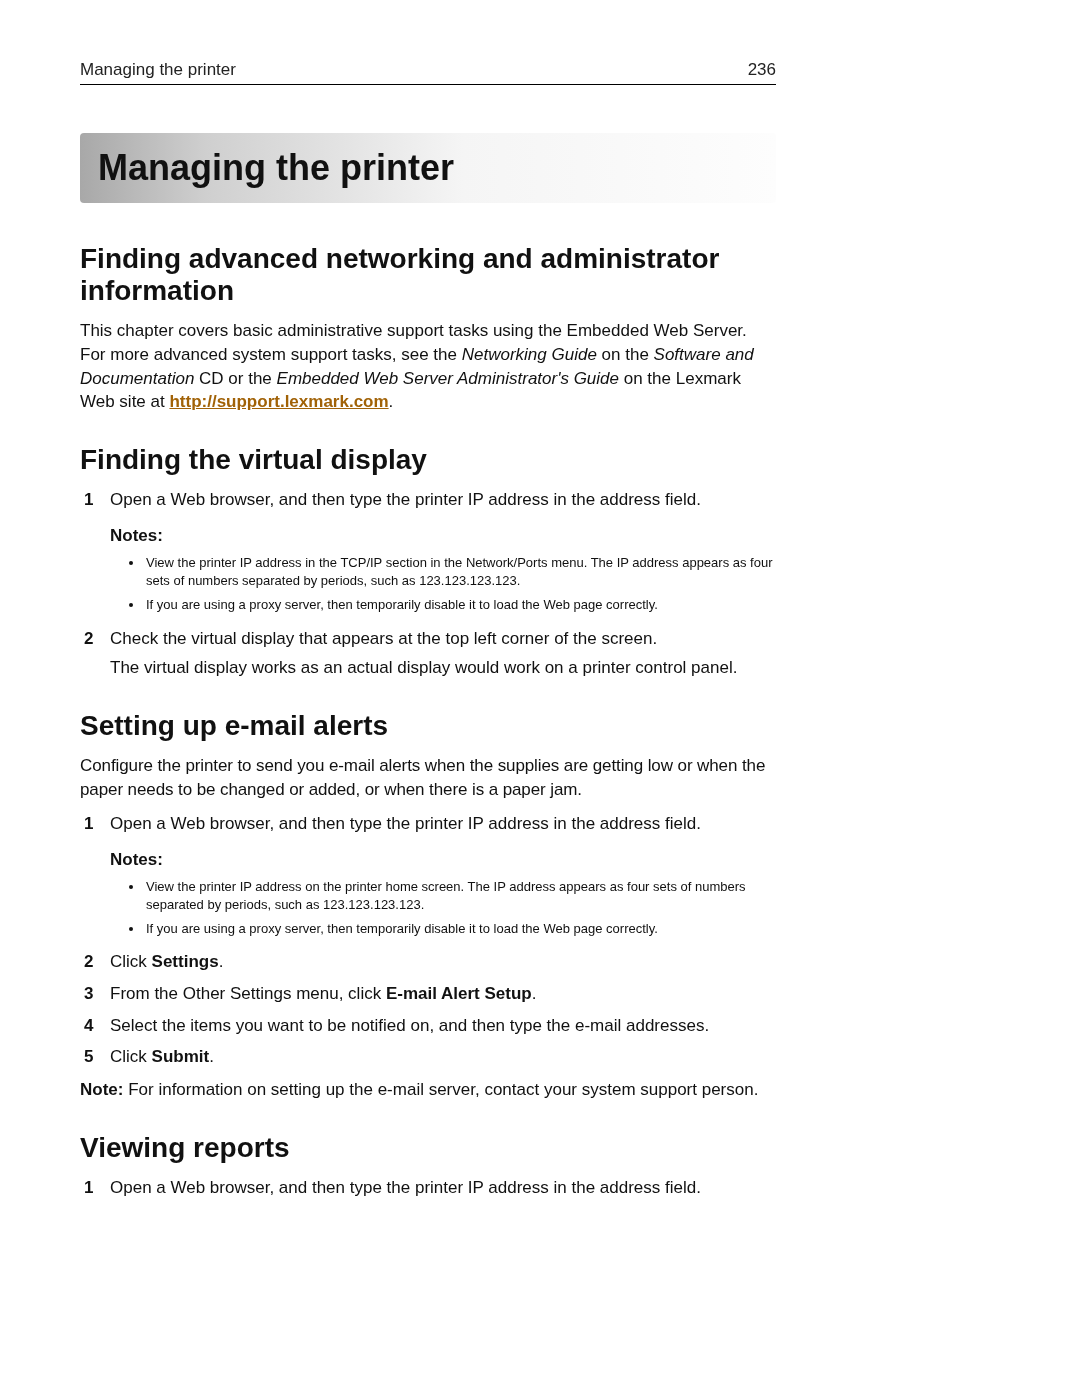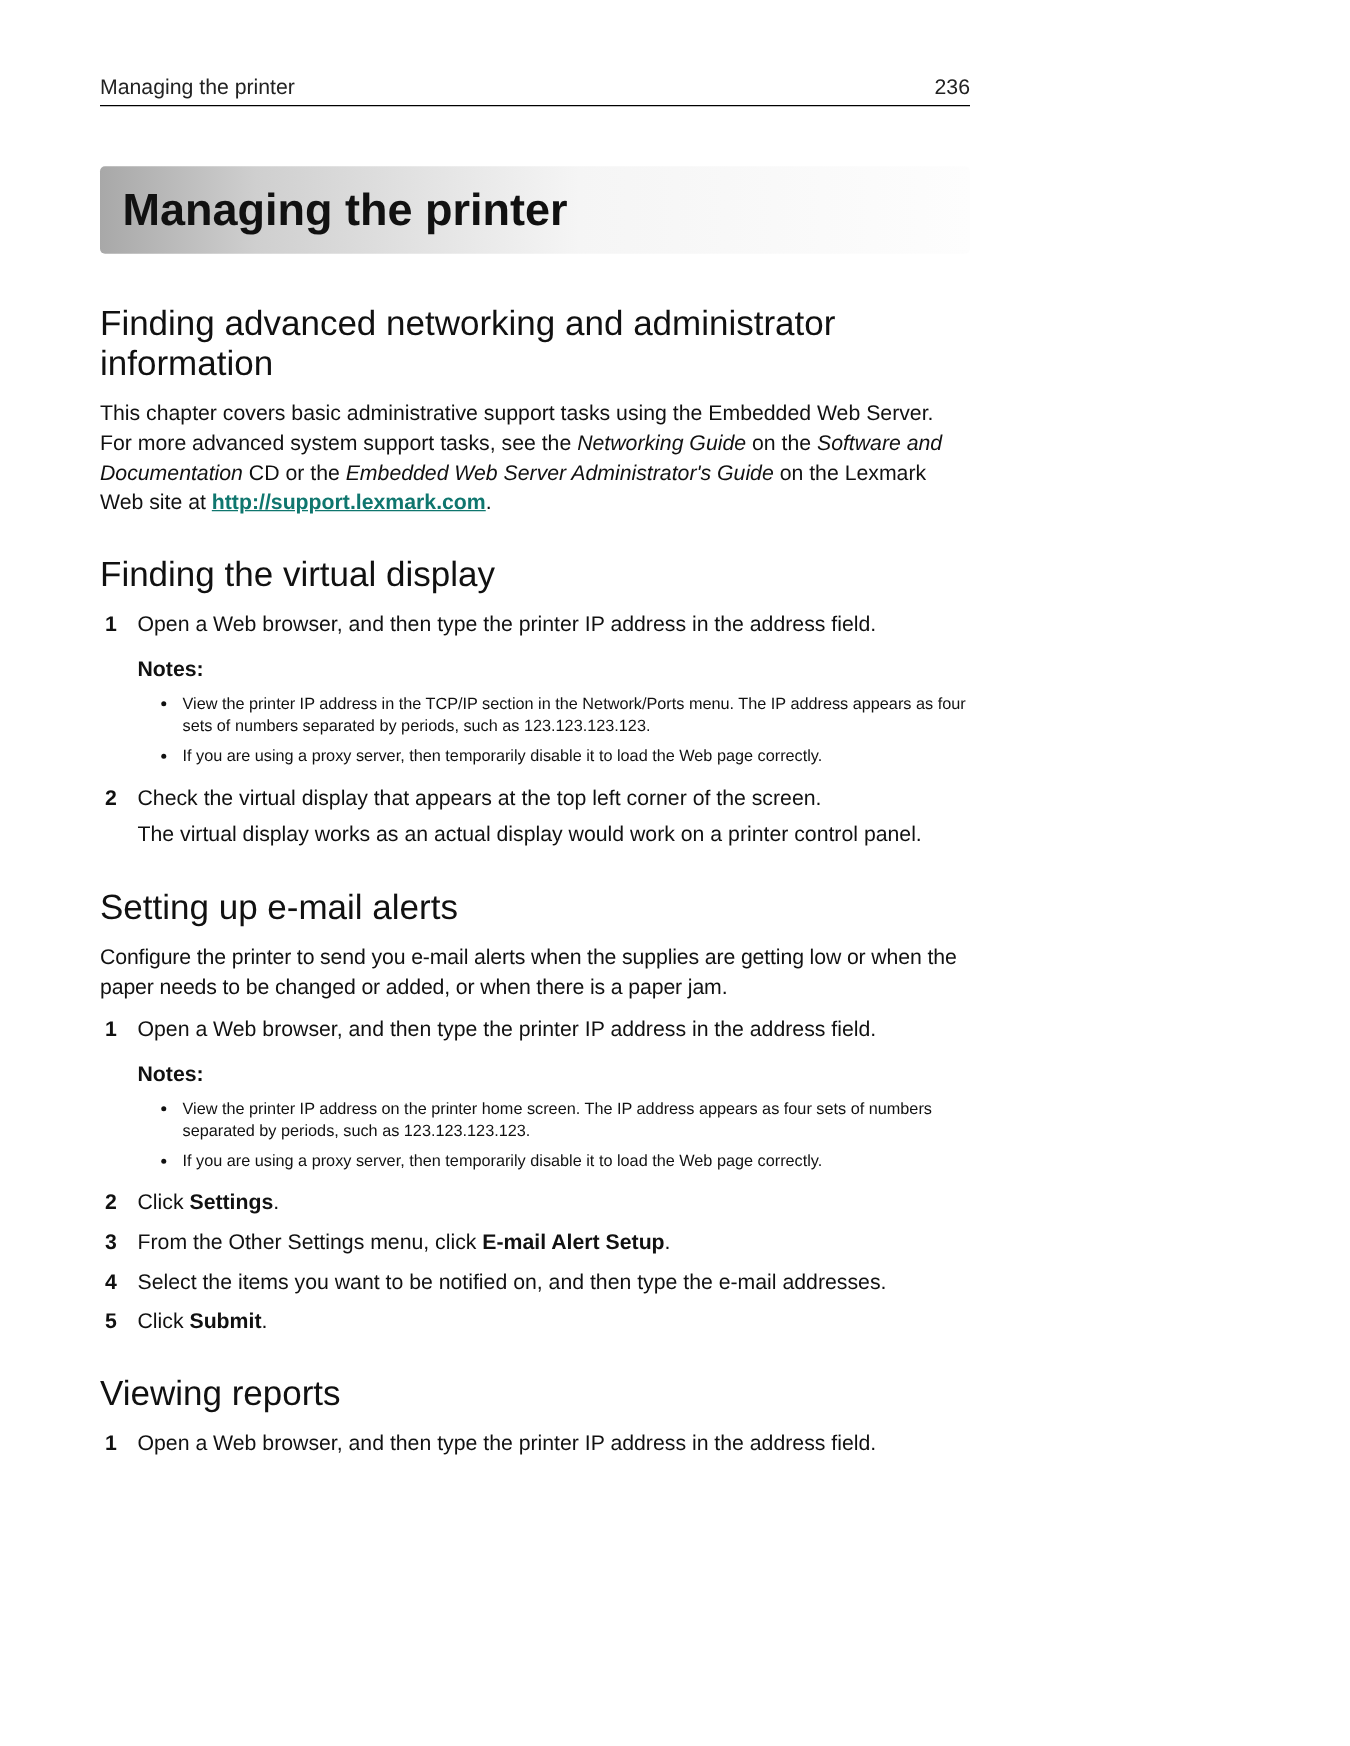--- a/index.html
+++ b/index.html
@@ -29,32 +29,32 @@
   h1.banner {
     font-size: 36px;
     font-weight: 700;
     margin: 0 0 40px 0;
     padding: 14px 18px;
     background: linear-gradient(90deg, #a8a8a8 0%, #cfcfcf 18%, #f5f5f5 55%, #fdfdfd 100%);
     border-radius: 4px;
   }
   h2 {
     font-size: 28px;
-    font-weight: 400;
+    font-weight: 700;
     margin: 30px 0 12px 0;
   }
   p {
     font-size: 17px;
     line-height: 1.35;
     margin: 6px 0;
   }
   .italic { font-style: italic; }
   .bold { font-weight: 700; }
   a.link {
-    color: #0f766e;
+    color: #a16207;
     text-decoration: underline;
     font-weight: 700;
   }
   ol.steps {
     list-style: none;
     padding: 0;
     margin: 10px 0;
   }
   ol.steps > li {
     font-size: 17px;
@@ -158,20 +158,23 @@
     </li>
     <li>
       <span class="num">4</span>
       <span>Select the items you want to be notified on, and then type the e‑mail addresses.</span>
     </li>
     <li>
       <span class="num">5</span>
       <span>Click </span><span class="bold">Submit</span><span>.</span>
     </li>
   </ol>
+  <p>
+    <span class="bold">Note:</span><span> For information on setting up the e‑mail server, contact your system support person.</span>
+  </p>
 
   <h2>Viewing reports</h2>
   <ol class="steps">
     <li>
       <span class="num">1</span>
       <span>Open a Web browser, and then type the printer IP address in the address field.</span>
     </li>
   </ol>
 
 </div>

